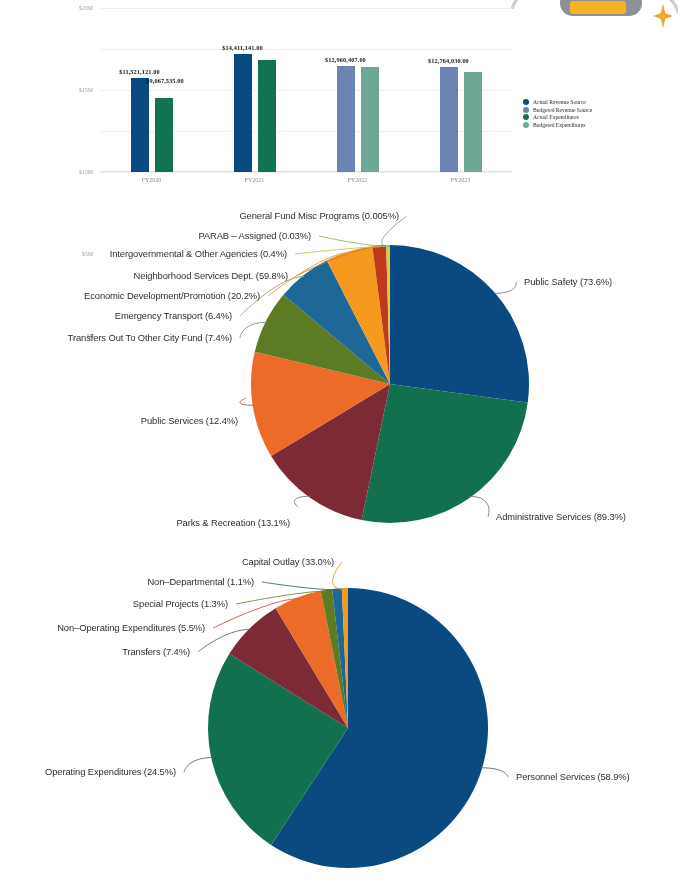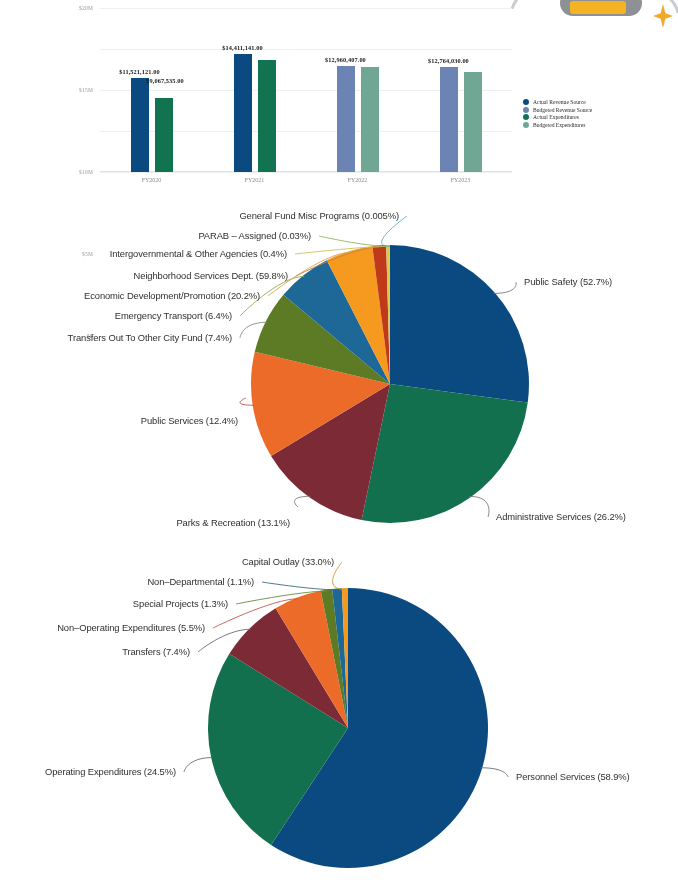--- a/index.html
+++ b/index.html
@@ -146,22 +146,22 @@
       <path d="M 310.45354883372045 292.2892435046683 C 284.45354883372045 292.2892435046683, 298 303, 298 303" fill="none" stroke="#7a7a7a" stroke-width="0.9"></path>
       <path d="M 254.04446565255213 201.27451010716624 C 228.04446565255213 201.27451010716624, 246 194, 246 194" fill="none" stroke="#c4554a" stroke-width="0.9"></path>
       <path d="M 267.02309036737677 118.24895306790648 C 241.02309036737677 118.24895306790648, 240 134, 240 134" fill="none" stroke="#8a8a8a" stroke-width="0.9"></path>
       <path d="M 304.2316792883803 72.38816393022215 C 278.2316792883803 72.38816393022215, 240 112, 240 112" fill="none" stroke="#9aa65a" stroke-width="0.9"></path>
       <path d="M 349.3406232965909 48.53393142681162 C 323.3406232965909 48.53393142681162, 268 92, 268 92" fill="none" stroke="#e0a04a" stroke-width="0.9"></path>
       <path d="M 379.3575028873841 42.802152512483076 C 353.3575028873841 42.802152512483076, 296 72, 296 72" fill="none" stroke="#c4824a" stroke-width="0.9"></path>
       <path d="M 387.97295857651613 42.40493030974011 C 361.97295857651613 42.40493030974011, 295 50, 295 50" fill="none" stroke="#cfbf5a" stroke-width="0.9"></path>
       <path d="M 389.8274796421157 42.3901081436145 C 363.8274796421157 42.3901081436145, 319 32, 319 32" fill="none" stroke="#8fb85a" stroke-width="0.9"></path>
       <path d="M 389.97843494970334 42.390001689744196 C 363.97843494970334 42.390001689744196, 407 12, 407 12" fill="none" stroke="#6aa8c8" stroke-width="0.9"></path>
     </svg>
-<div class="pie-label r" style="left: 524px; top: 72px;">Public Safety (52.7%)</div>
-    <div class="pie-label r" style="left: 496px; top: 307px;">Administrative Services (26.2%)</div>
+<div class="pie-label r" style="left: 524px; top: 72px;">Public Safety (73.6%)</div>
+    <div class="pie-label r" style="left: 496px; top: 307px;">Administrative Services (89.3%)</div>
     <div class="pie-label l" style="left: 290px; top: 297px; margin-top: 16px;">Parks &amp; Recreation (13.1%)</div>
     <div class="pie-label l" style="left: 238px; top: 188px; margin-top: 23px;">Public Services (12.4%)</div>
     <div class="pie-label l" style="left: 232px; top: 128px;">Transfers Out To Other City Fund (7.4%)</div>
     <div class="pie-label l" style="left: 232px; top: 106px;">Emergency Transport (6.4%)</div>
     <div class="pie-label l" style="left: 260px; top: 86px;">Economic Development/Promotion (20.2%)</div>
     <div class="pie-label l" style="left: 288px; top: 66px;">Neighborhood Services Dept. (59.8%)</div>
     <div class="pie-label l" style="left: 287px; top: 44px;">Intergovernmental &amp; Other Agencies (0.4%)</div>
     <div class="pie-label l" style="left: 311px; top: 26px;">PARAB – Assigned (0.03%)</div>
     <div class="pie-label l" style="left: 399px; top: 6px;">General Fund Misc Programs (0.005%)</div>
   </div>

